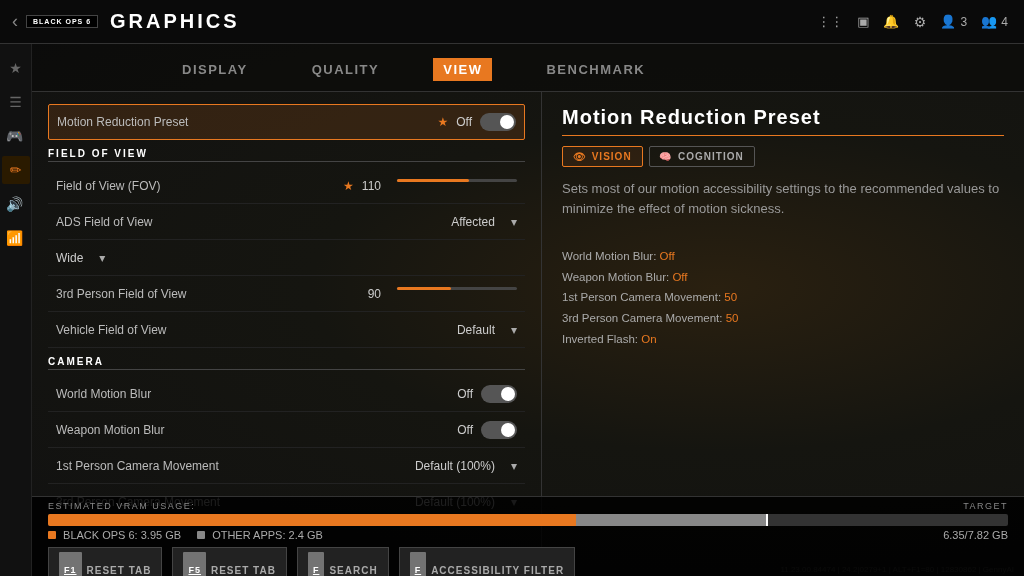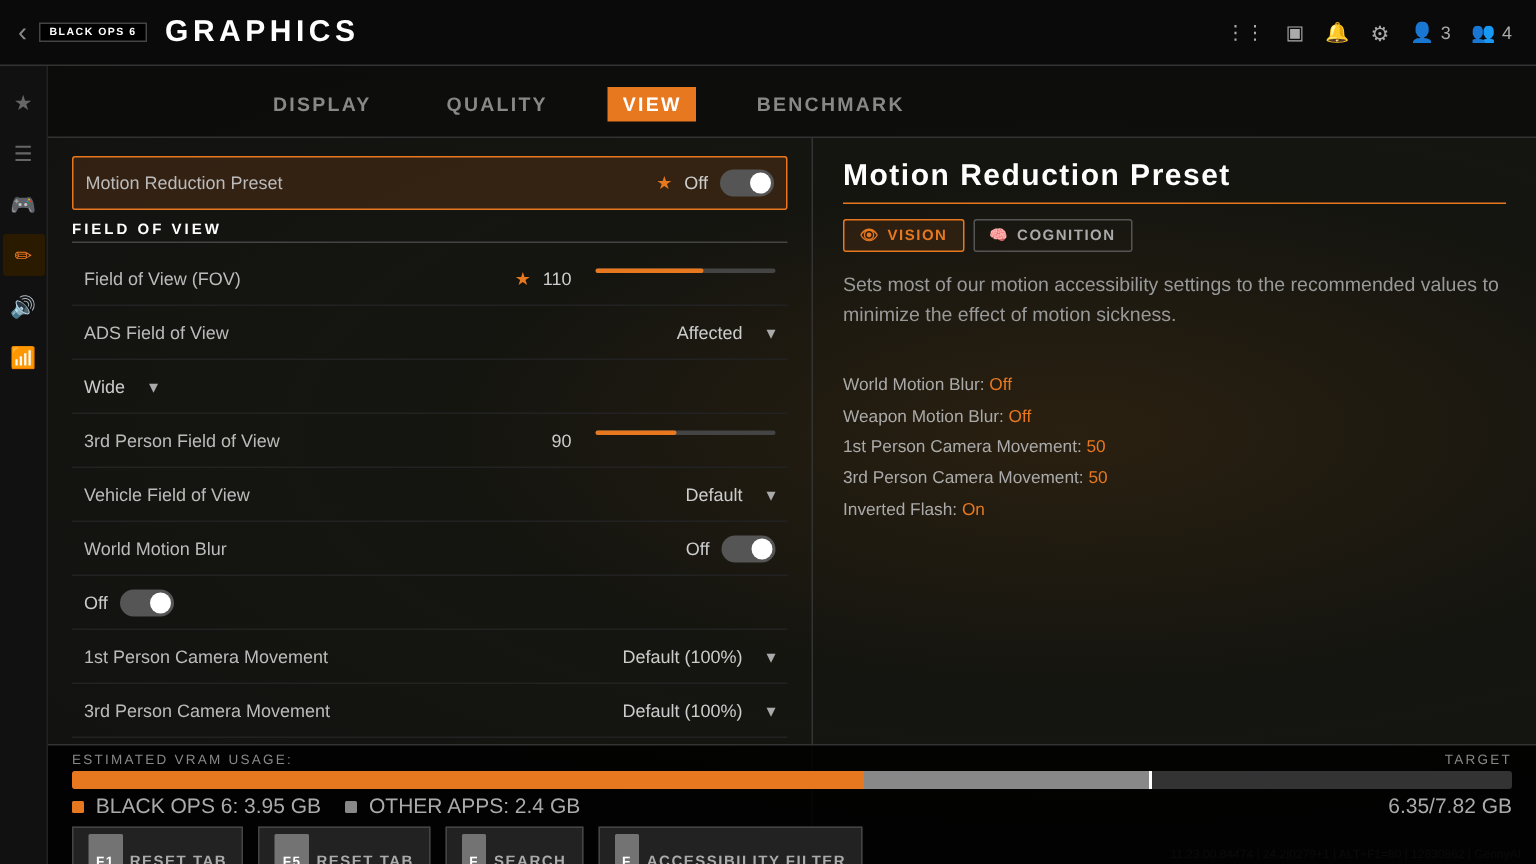--- a/index.html
+++ b/index.html
@@ -123,21 +123,21 @@
       display: flex;
       flex-direction: column;
       z-index: 5;
     }
 
     
     .tab-nav {
       display: flex;
       align-items: center;
       padding: 14px 0 10px 140px;
-      gap: 30px;
+      gap: 44px;
       border-bottom: 1px solid #333;
       background: rgba(0,0,0,0.3);
     }
 
     .tab-item {
       font-size: 13px;
       font-weight: bold;
       letter-spacing: 1.5px;
       text-transform: uppercase;
       color: #888;
@@ -374,21 +374,21 @@
       bottom: 0;
       width: 2px;
       background: #fff;
     }
 
     .vram-info-row {
       display: flex;
       align-items: center;
       gap: 16px;
       margin-top: 3px;
-      font-size: 14px;
+      font-size: 11px;
       color: #aaa;
     }
 
     .vram-dot {
       width: 8px;
       height: 8px;
       border-radius: 1px;
       display: inline-block;
       margin-right: 4px;
     }
@@ -525,30 +525,32 @@
           </div>
         </div>
       </div>
 
       <div class="setting-row">
         <span class="setting-label">Vehicle Field of View</span>
         <span class="setting-value">Default</span>
         <span class="dropdown-arrow">▾</span>
       </div>
 
+      <div class="section-header">CAMERA</div>
 
       <div class="setting-row">
         <span class="setting-label">World Motion Blur</span>
         <span class="setting-value">Off</span>
         <div class="toggle-switch off">
           <div class="toggle-knob"></div>
         </div>
       </div>
 
       <div class="setting-row">
+        <span class="setting-label">Weapon Motion Blur</span>
         <span class="setting-value">Off</span>
         <div class="toggle-switch off">
           <div class="toggle-knob"></div>
         </div>
       </div>
 
       <div class="setting-row">
         <span class="setting-label">1st Person Camera Movement</span>
         <span class="setting-value">Default (100%)</span>
         <span class="dropdown-arrow">▾</span>

